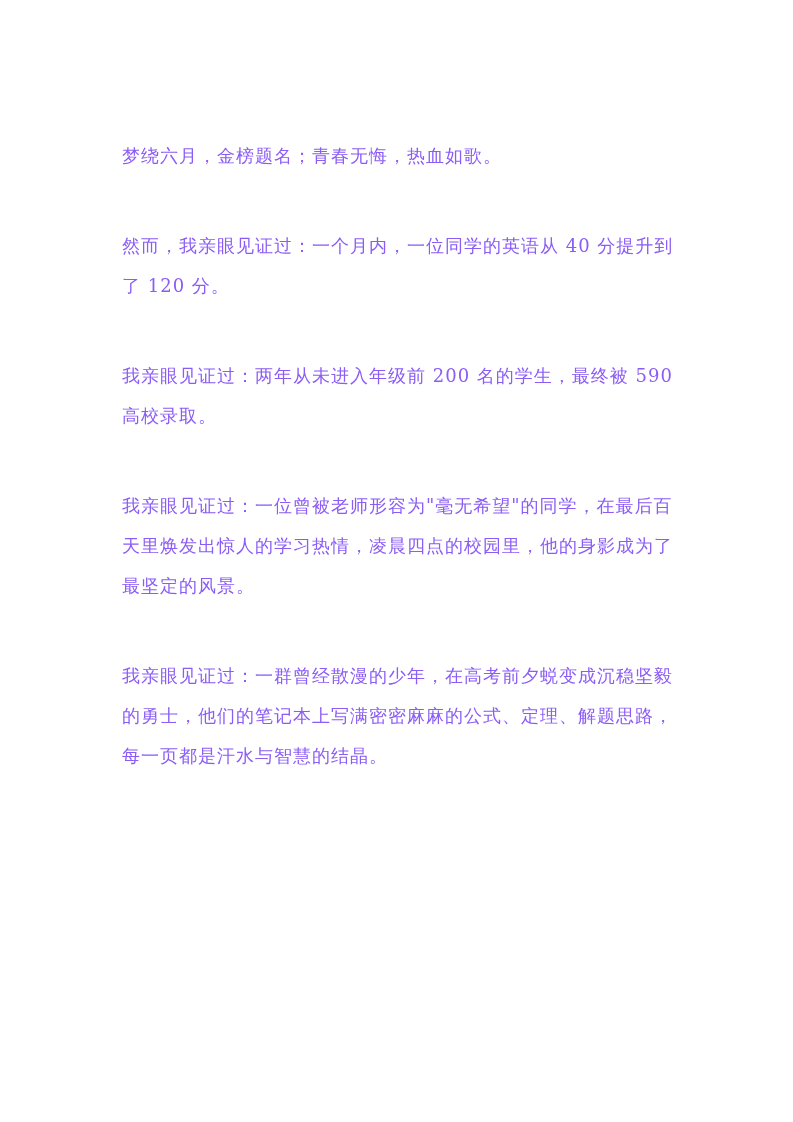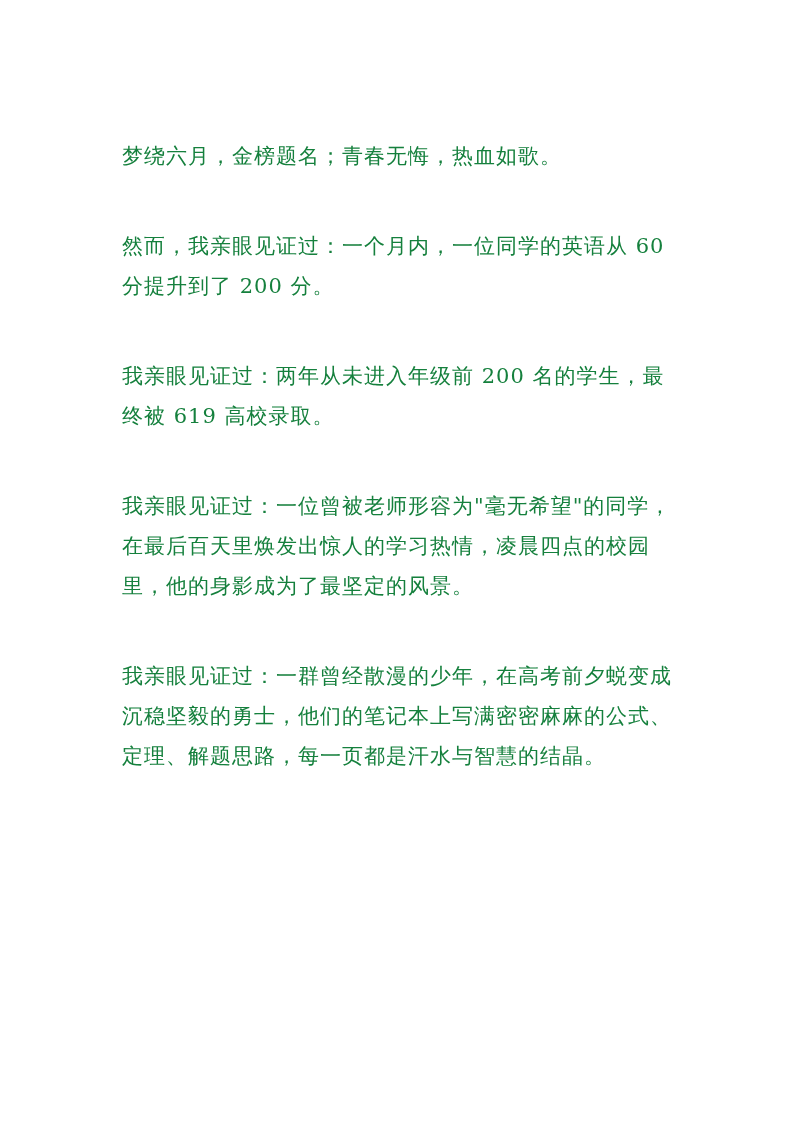--- a/index.html
+++ b/index.html
@@ -3,32 +3,32 @@
 <meta charset="utf-8">
 <style>
   html, body { margin: 0; padding: 0; background: #ffffff; }
   body { width: 793px; height: 1122px; position: relative; overflow: hidden; }
   .page {
     position: absolute;
     left: 122px;
     top: 136px;
     width: 560px;
     font-family: "DejaVu Serif", "Liberation Serif", serif;
-    font-size: 21px;
-    color: #15803d;
+    font-size: 18px;
+    color: #8b5cf6;
     letter-spacing: 1px;
   }
   .para {
     margin: 0 0 50px 0;
     line-height: 40px;
     word-break: break-all;
   }
 </style>
 </head>
 <body>
 
 <div class="page">
   <p class="para">梦绕六月，金榜题名；青春无悔，热血如歌。</p>
-  <p class="para">然而，我亲眼见证过：一个月内，一位同学的英语从 60 分提升到了 200 分。</p>
-  <p class="para">我亲眼见证过：两年从未进入年级前 200 名的学生，最终被 619 高校录取。</p>
+  <p class="para">然而，我亲眼见证过：一个月内，一位同学的英语从 40 分提升到了 120 分。</p>
+  <p class="para">我亲眼见证过：两年从未进入年级前 200 名的学生，最终被 590 高校录取。</p>
   <p class="para">我亲眼见证过：一位曾被老师形容为"毫无希望"的同学，在最后百天里焕发出惊人的学习热情，凌晨四点的校园里，他的身影成为了最坚定的风景。</p>
   <p class="para">我亲眼见证过：一群曾经散漫的少年，在高考前夕蜕变成沉稳坚毅的勇士，他们的笔记本上写满密密麻麻的公式、定理、解题思路，每一页都是汗水与智慧的结晶。</p>
 </div>
 
 </body></html>

